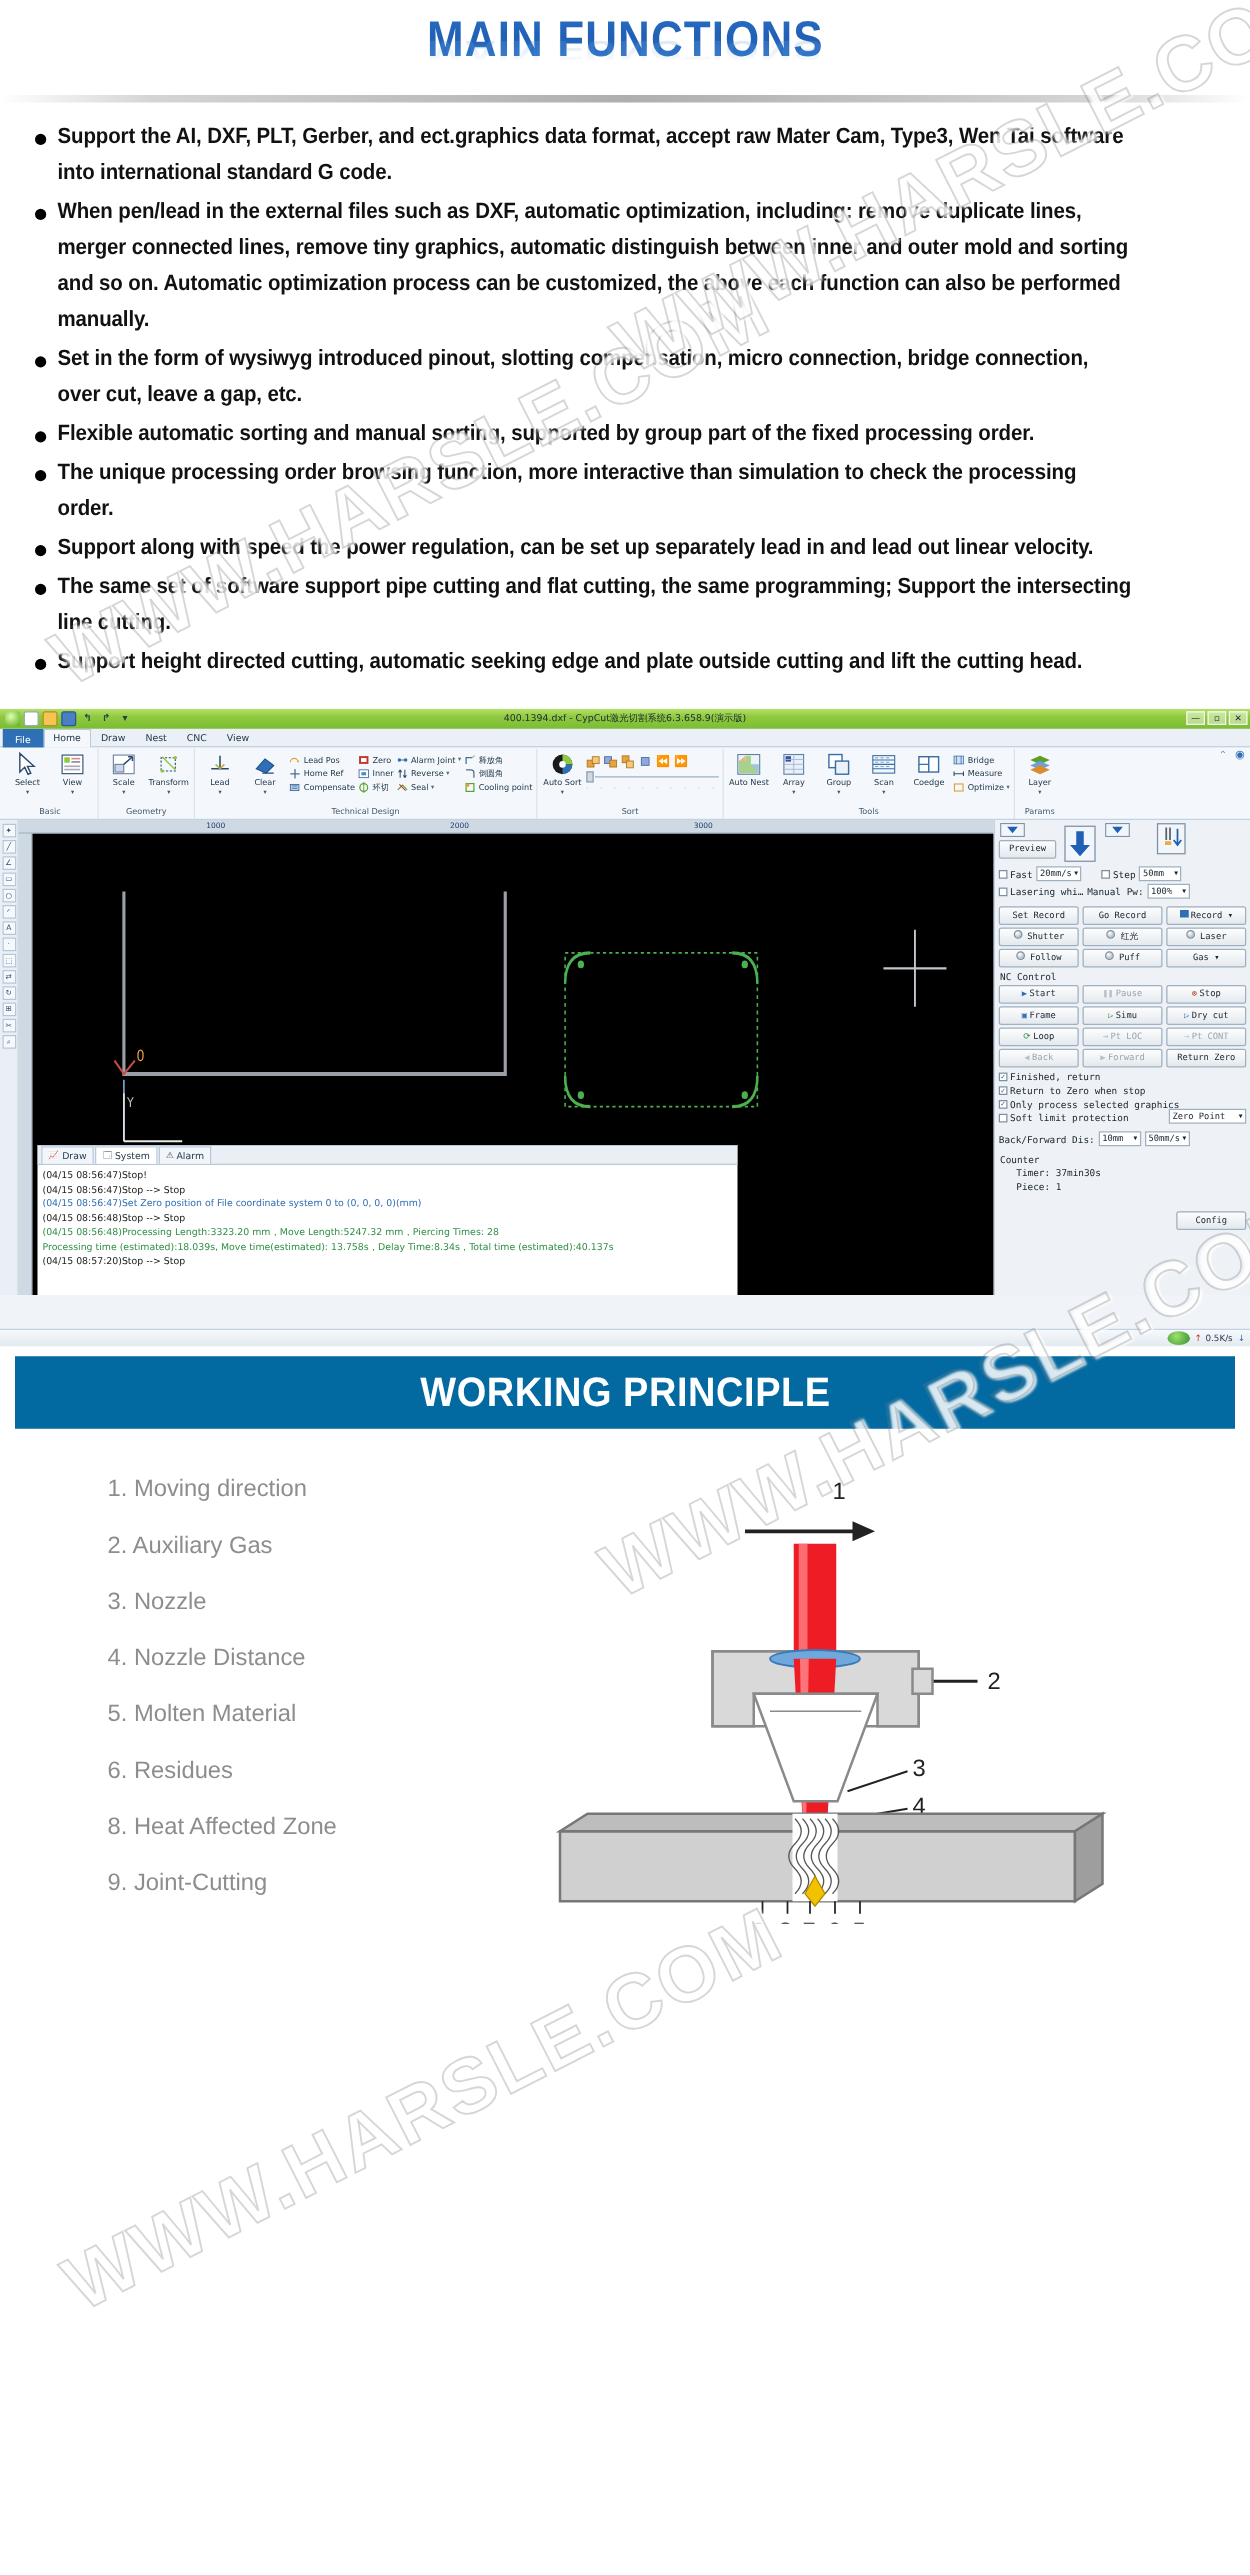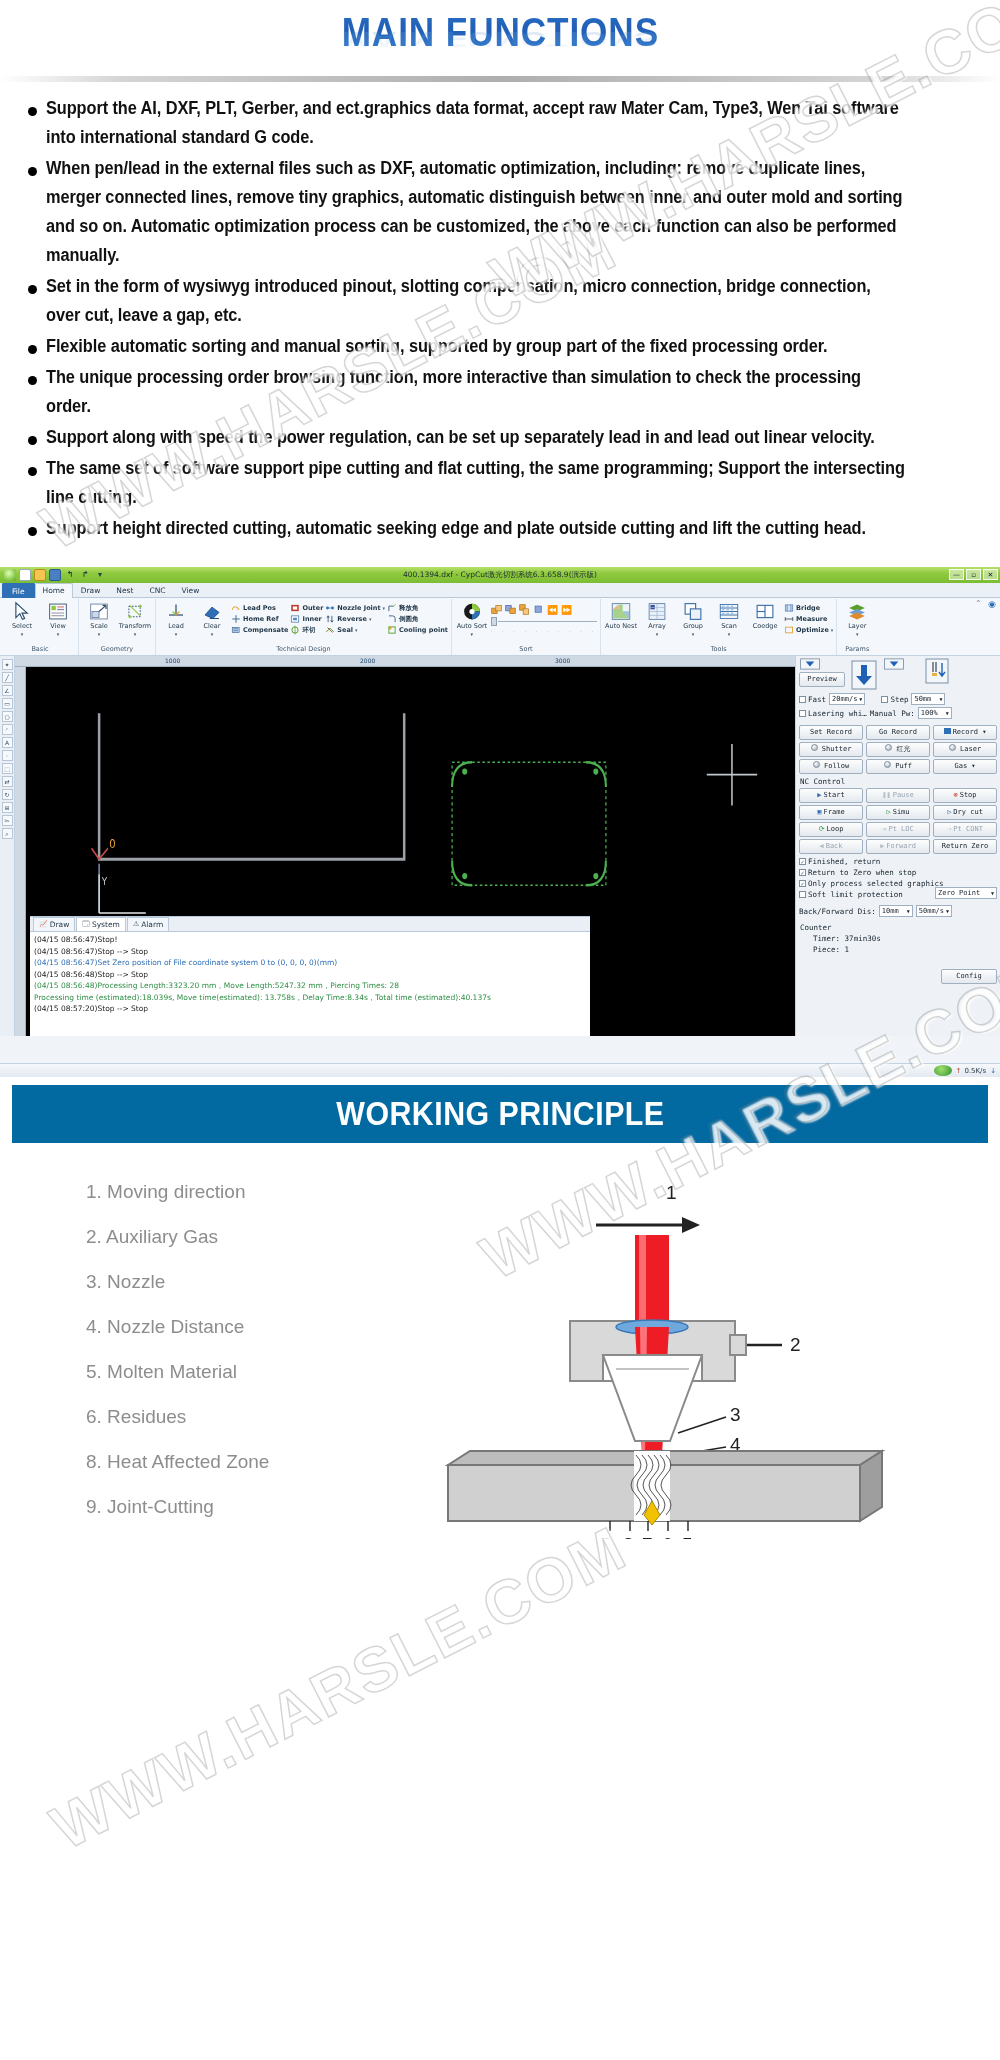--- a/index.html
+++ b/index.html
@@ -131,21 +131,21 @@
     font-size: 6.5px; color: #44596d; text-align: center; width: 100%;
     line-height: 9px; padding-bottom: 1px;
   }
   .bigbtn {
     width: 34px; display: flex; flex-direction: column; align-items: center; gap: 1px;
   }
   .bigbtn .ic { width: 22px; height: 21px; display: block; }
   .bigbtn .lb { font-size: 6.5px; color: #1f3446; text-align: center; line-height: 7.5px; }
   .bigbtn .car { font-size: 5px; color: #456; line-height: 4px; }
   .smallcol { display: flex; flex-direction: column; gap: 1px; padding-top: 2px; }
-  .smallbtn { display: flex; align-items: center; gap: 2px; font-weight: bold; }
+  .smallbtn { display: flex; align-items: center; gap: 2px; }
   .smallbtn .ic { width: 10px; height: 10px; display: block; flex: 0 0 auto; }
   .smallbtn .lb { font-size: 6.5px; color: #1f3446; white-space: nowrap; line-height: 10px; }
   .smallbtn .car { font-size: 5px; color: #567; }
 
   .helpicons { position: absolute; right: 3px; top: 1px; display: flex; gap: 4px; }
   .helpicons i { width: 9px; height: 9px; display: block; font-style: normal; }
 
   .workarea { position: relative; height: 380px; display: flex; }
   .lefttools {
     width: 15px; background: #e9eff5; border-right: 1px solid #c3d2e1;
@@ -422,21 +422,21 @@
               <span class="lb">Compensate</span>
             </div>
           </div>
 
           <div class="smallcol">
             <div class="smallbtn">
               <svg class="ic" viewBox="0 0 16 16">
                   <rect x="2" y="3" width="12" height="10" fill="#c0392b"></rect>
                   <rect x="4.5" y="5.5" width="7" height="5" fill="#fff"></rect>
                 </svg>
-              <span class="lb">Outer</span>
+              <span class="lb">Zero</span>
             </div>
             <div class="smallbtn">
               <svg class="ic" viewBox="0 0 16 16">
                   <rect x="2" y="3" width="12" height="10" fill="#fff" stroke="#2b5d94"></rect>
                   <rect x="5" y="6" width="6" height="4" fill="#4b86c6"></rect>
                 </svg>
               <span class="lb">Inner</span>
             </div>
             <div class="smallbtn">
               <svg class="ic" viewBox="0 0 16 16">
@@ -447,21 +447,21 @@
             </div>
           </div>
 
           <div class="smallcol">
             <div class="smallbtn">
               <svg class="ic" viewBox="0 0 16 16">
                   <circle cx="4" cy="8" r="2.3" fill="#2f6fb5"></circle>
                   <circle cx="12" cy="8" r="2.3" fill="#2f6fb5"></circle>
                   <path d="M6 8 h4" stroke="#2f6fb5" stroke-width="1.2"></path>
                 </svg>
-              <span class="lb">Nozzle Joint</span>
+              <span class="lb">Alarm Joint</span>
               <span class="car">▾</span>
             </div>
             <div class="smallbtn">
               <svg class="ic" viewBox="0 0 16 16">
                   <path d="M5 3 L5 13 M5 3 L3 6 M5 3 L7 6" stroke="#2b4a6b" stroke-width="1.3" fill="none"></path>
                   <path d="M11 13 L11 3 M11 13 L9 10 M11 13 L13 10" stroke="#2b4a6b" stroke-width="1.3" fill="none"></path>
                 </svg>
               <span class="lb">Reverse</span>
               <span class="car">▾</span>
             </div>

